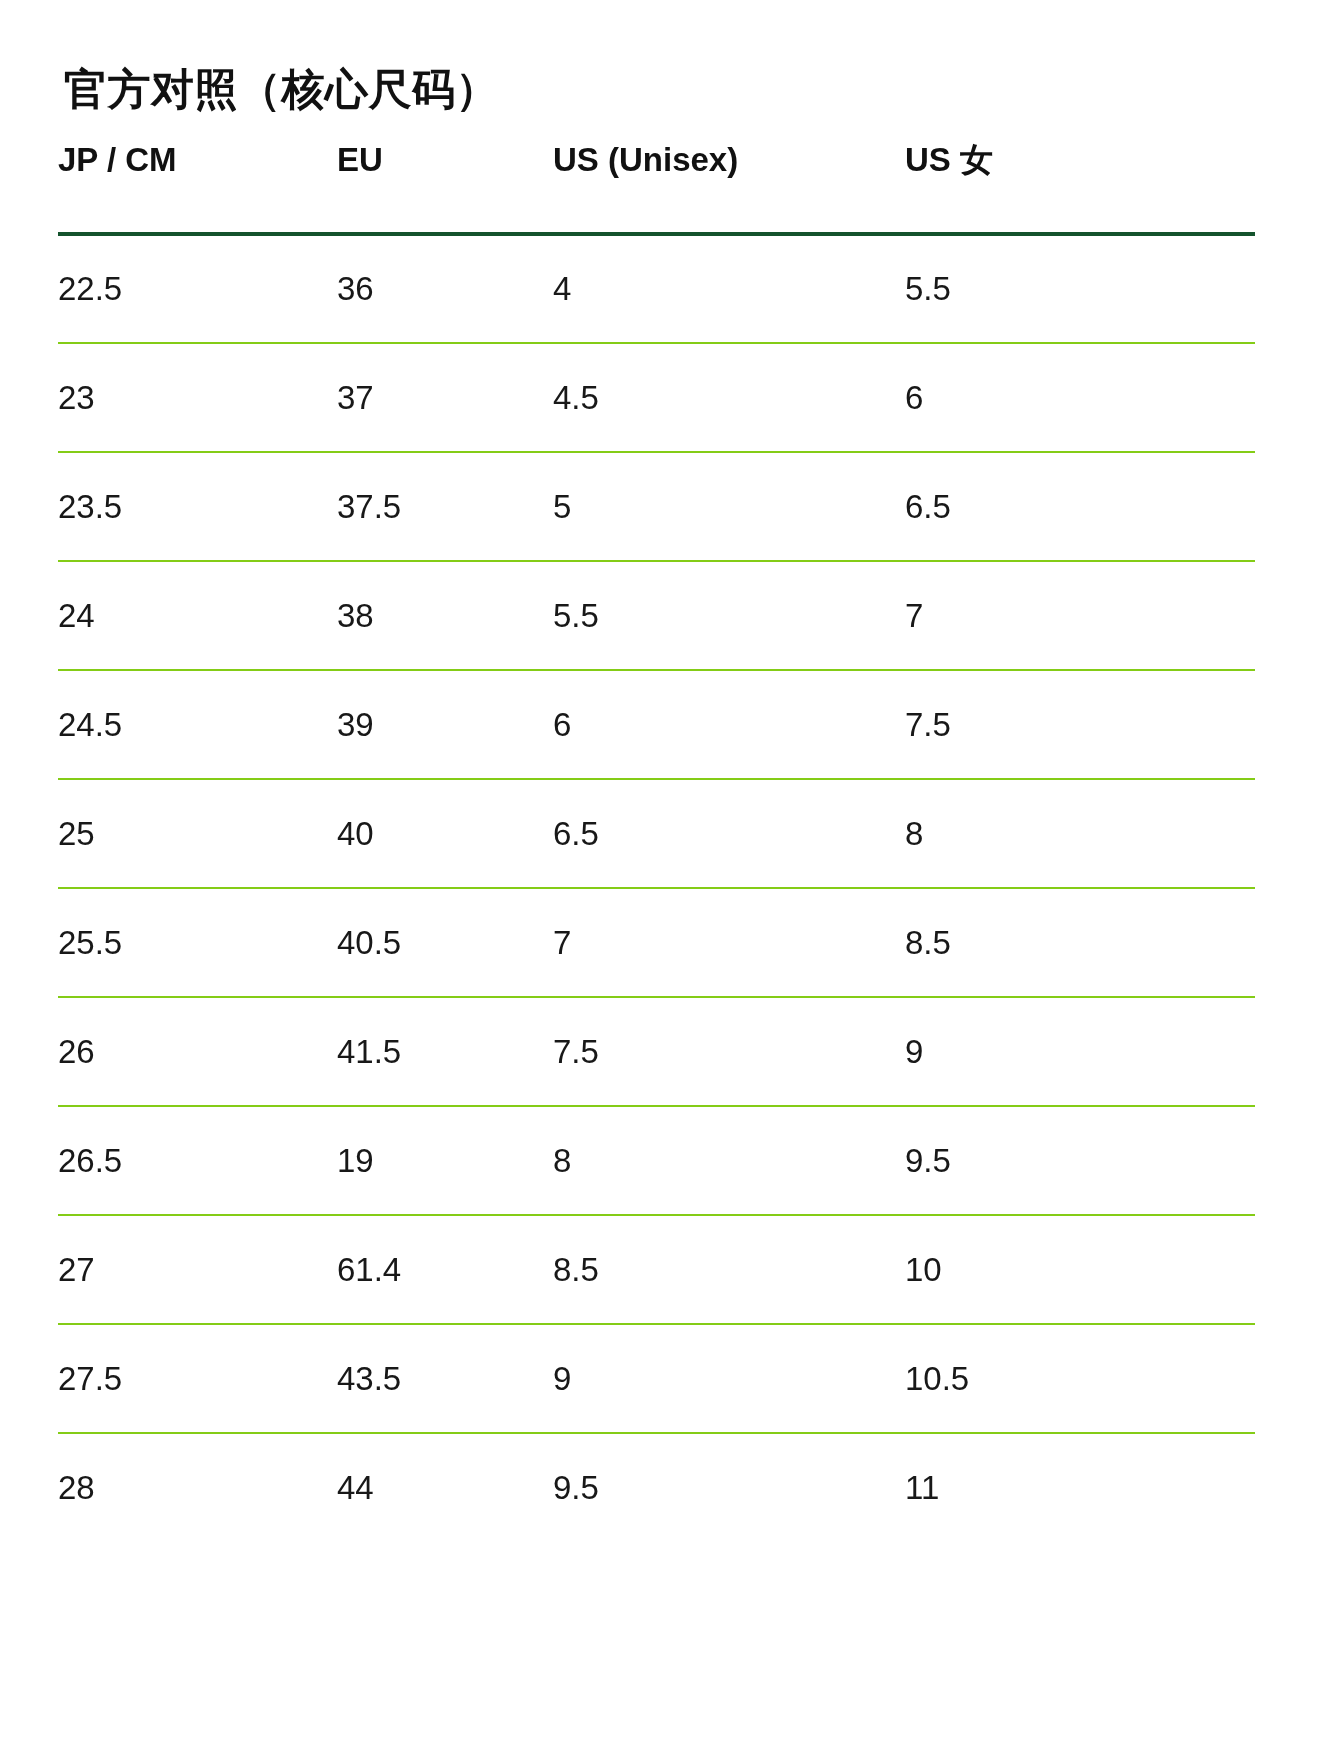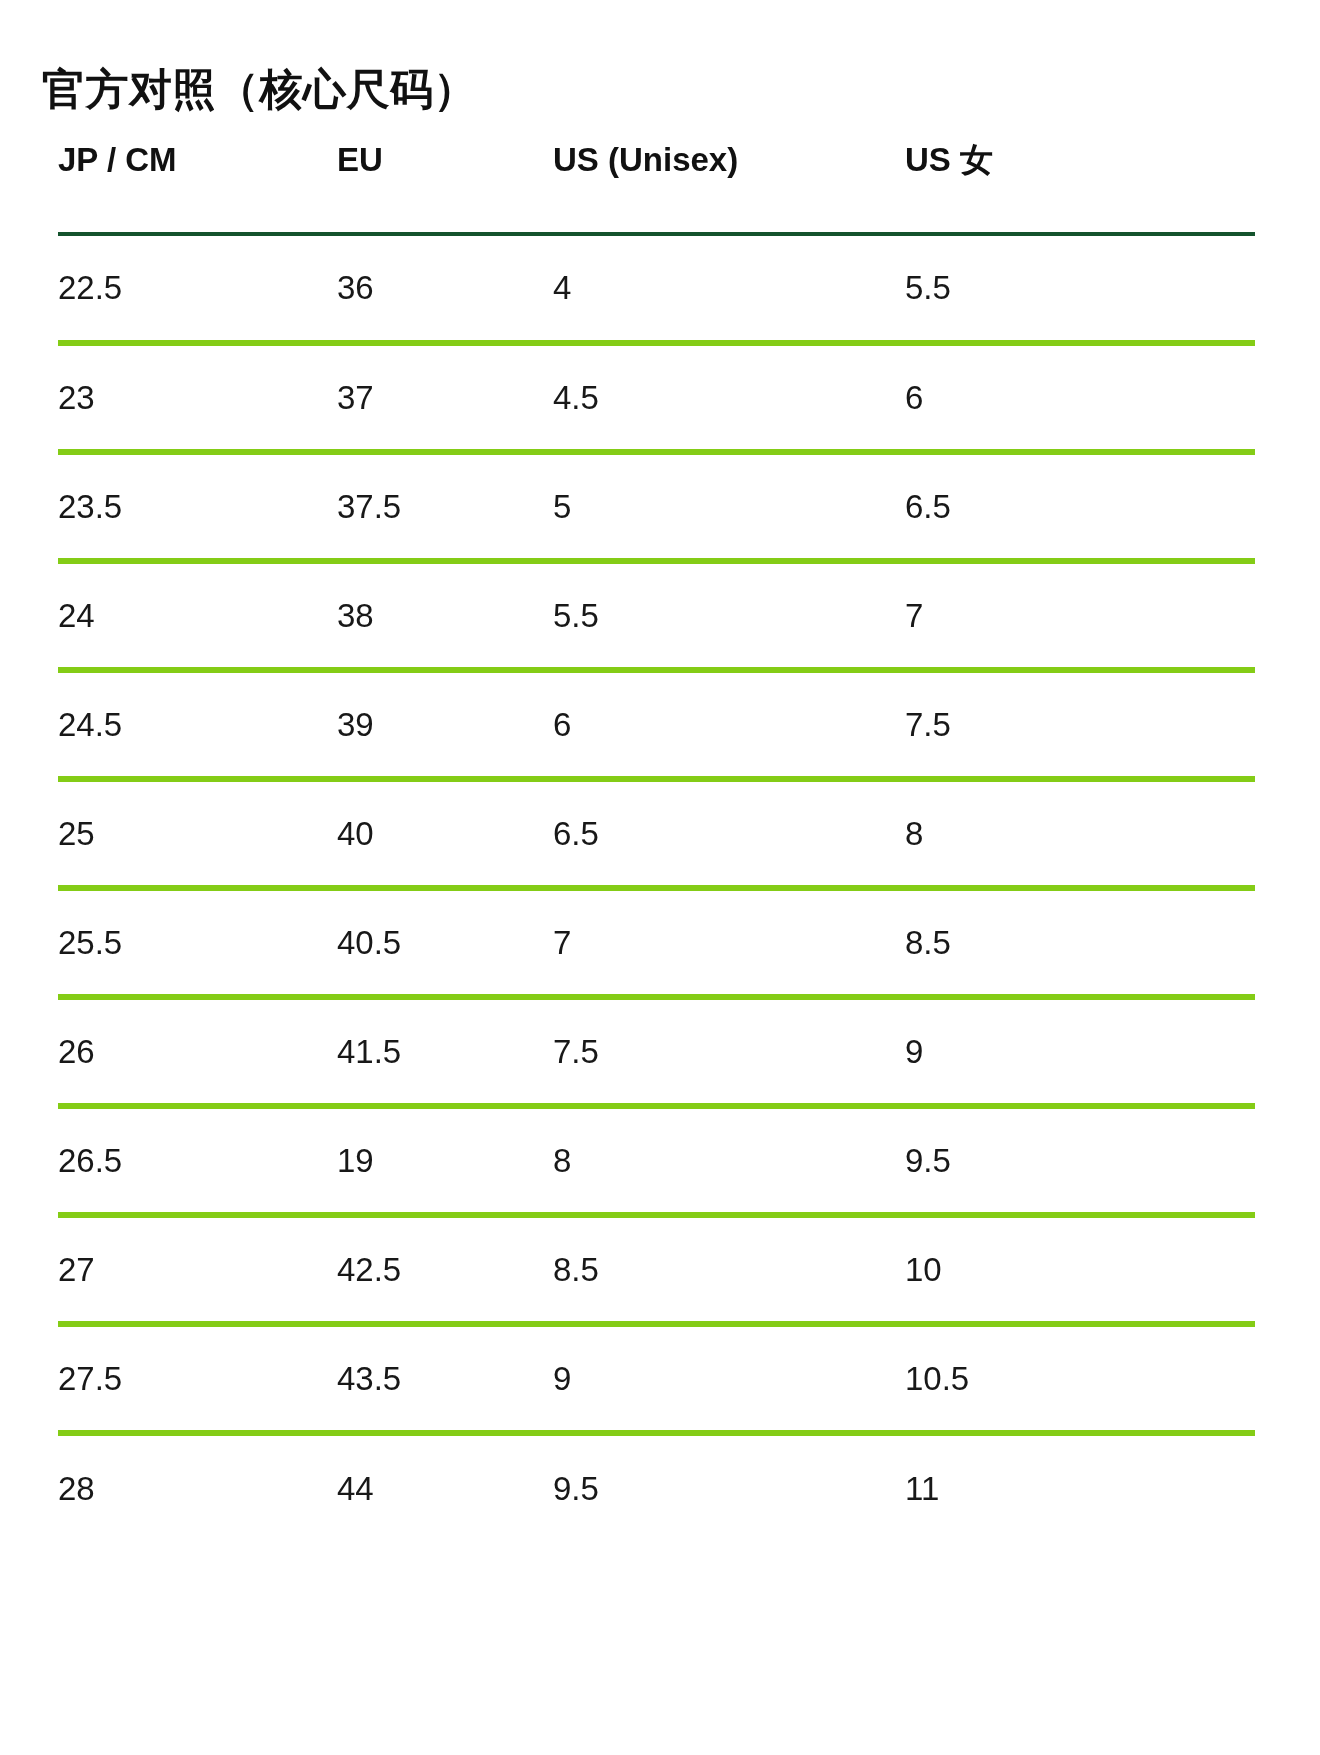--- a/index.html
+++ b/index.html
@@ -21,21 +21,21 @@
   .page {
     position: relative;
     width: 1320px;
     height: 1755px;
     padding: 0;
   }
 
   
   .section-title {
     position: absolute;
-    left: 42px;
+    left: 64px;
     top: 22px;
     font-size: 43px;
     line-height: 62px;
     font-weight: 700;
     letter-spacing: 0.5px;
     color: #111111;
     white-space: nowrap;
   }
 
   
@@ -66,21 +66,21 @@
   }
 
   .size-table td {
     text-align: left;
     font-size: 33px;
     line-height: 40px;
     font-weight: 400;
     color: #181818;
     height: 109px;
     padding: 0;
-    border-bottom: 6px solid #84cc16;
+    border-bottom: 2px solid #84cc16;
     vertical-align: middle;
     white-space: nowrap;
   }
 
   .size-table tbody tr:last-child td {
     border-bottom: none;
   }
 </style>
 </head>
 <body>
@@ -154,21 +154,21 @@
           <td>9</td>
         </tr>
         <tr>
           <td>26.5</td>
           <td>19</td>
           <td>8</td>
           <td>9.5</td>
         </tr>
         <tr>
           <td>27</td>
-          <td>42.5</td>
+          <td>61.4</td>
           <td>8.5</td>
           <td>10</td>
         </tr>
         <tr>
           <td>27.5</td>
           <td>43.5</td>
           <td>9</td>
           <td>10.5</td>
         </tr>
         <tr>

